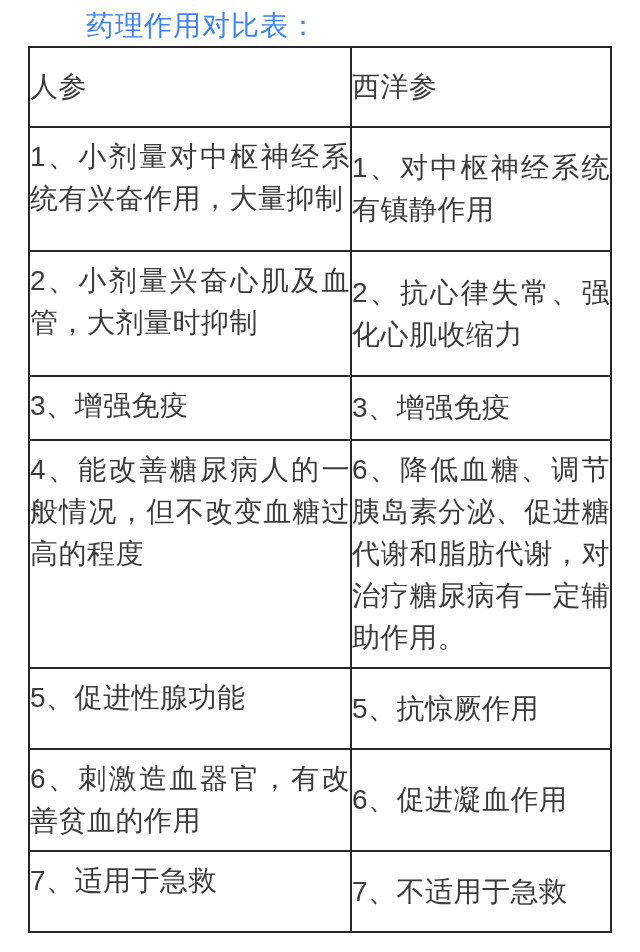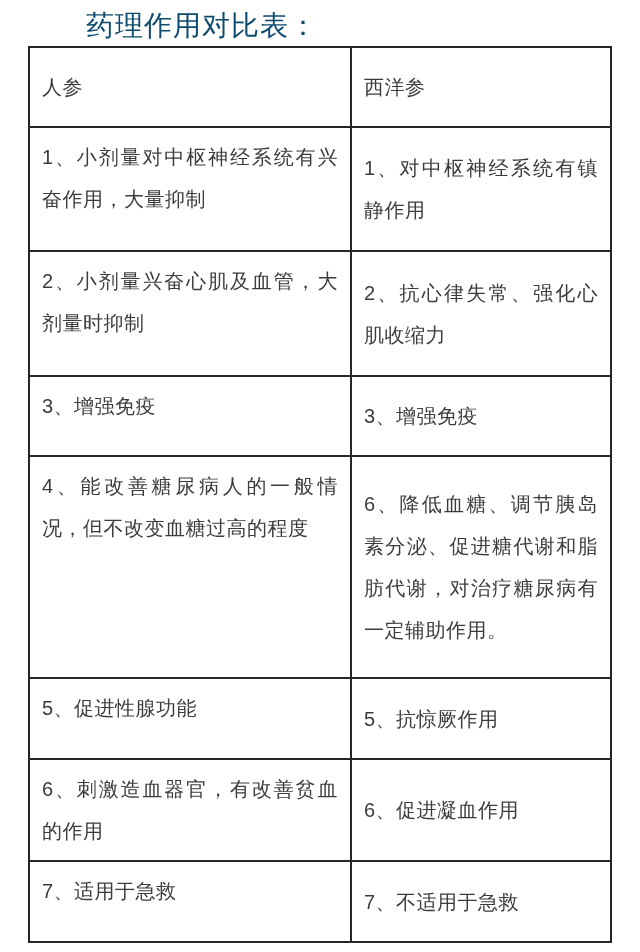--- a/index.html
+++ b/index.html
@@ -12,48 +12,48 @@
     width: 640px;
     height: 952px;
     overflow: hidden;
     background: #ffffff;
   }
   .doc-title {
     margin: 7px 0 0 86px;
     font-size: 28px;
     line-height: 38px;
     font-weight: 400;
-    color: #0c4a6e;
+    color: #3b82f6;
     letter-spacing: 1px;
   }
   table.cmp {
     margin-left: 28px;
     margin-top: 1px;
     width: 582px;
     border-collapse: collapse;
     table-layout: fixed;
   }
   table.cmp td {
     border: 2px solid #262626;
-    font-size: 20px;
+    font-size: 28px;
     line-height: 42px;
     color: #3c3c3c;
     letter-spacing: 0.5px;
     text-align: justify;
-    padding: 8px 12px;
+    padding: 8px 0;
     word-break: break-all;
   }
   td.col-l { width: 322px; vertical-align: top; padding-top: 16px; }
   td.col-r { width: 260px; vertical-align: middle; }
   tr.header-row td { vertical-align: middle; padding-top: 8px; text-align: left; }
   
   tr:nth-child(1) { height: 80px;  }
   tr:nth-child(2) { height: 124px; }
   tr:nth-child(3) { height: 125px; }
-  tr:nth-child(4) { height: 80px;  }
+  tr:nth-child(4) { height: 64px;  }
   tr:nth-child(5) { height: 222px; }
   tr:nth-child(6) { height: 81px;  }
   tr:nth-child(7) { height: 84px;  }
   tr:nth-child(8) { height: 81px;  }
 </style>
 </head>
 <body>
 
 <div class="page">
 

